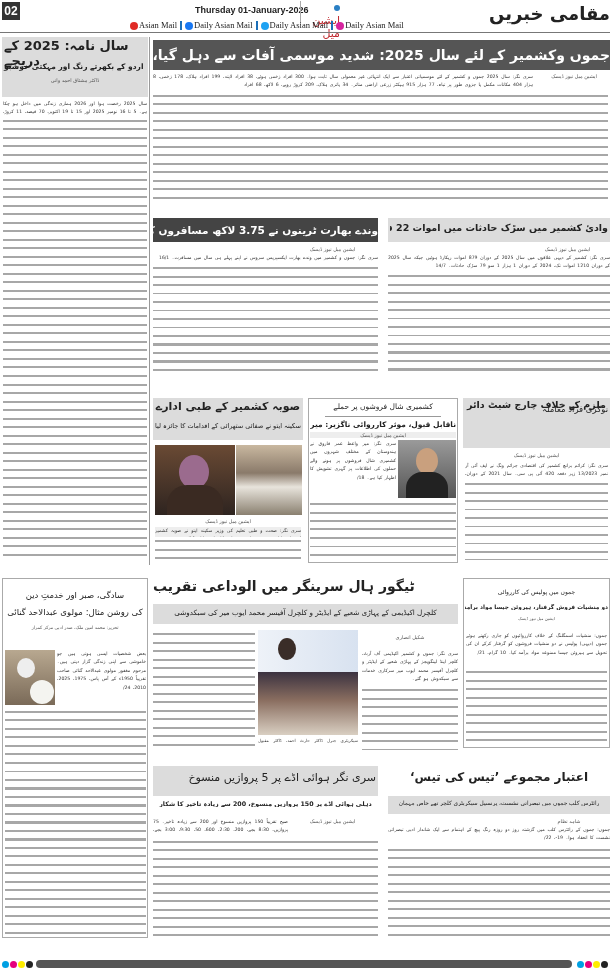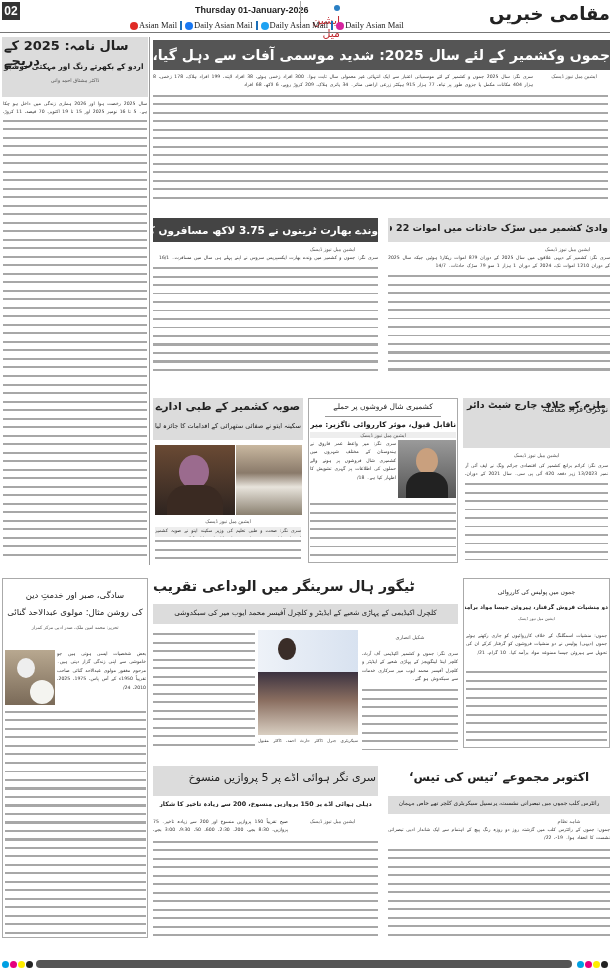--- a/index.html
+++ b/index.html
@@ -139,21 +139,21 @@
 <div class="abs text" style="left:466px;top:632px;width:141px;height:34px">جموں: منشیات اسمگلنگ کے خلاف کارروائیوں کو جاری رکھتے ہوئے جموں (دیہی) پولیس نے دو منشیات فروشوں کو گرفتار کرکے ان کی تحویل سے ہیروئن جیسا ممنوعہ مواد برآمد کیا۔ 10 گرام، 21/</div>
 <div class="abs text lines" style="left:466px;top:668px;width:141px;height:76px"></div>
 
 <div class="abs grey" style="left:153px;top:766px;width:225px;height:30px"></div>
 <div class="abs urdu" style="left:155px;top:771px;width:221px;font-size:11px;text-align:right">سری نگر ہوائی اڈے پر 5 پروازیں منسوخ</div>
 <div class="abs urdu" style="left:155px;top:800px;width:221px;font-size:6.3px;font-weight:bold;text-align:center;white-space:nowrap;overflow:hidden">دہلی ہوائی اڈے پر 150 پروازیں منسوخ، 200 سے زیادہ تاخیر کا شکار</div>
 <div class="abs byline" style="left:290px;top:818px;width:85px">ایشین میل نیوز ڈیسک</div>
 <div class="abs text" style="left:153px;top:818px;width:135px;height:18px">صبح تقریباً 150 پروازیں منسوخ اور 200 سے زیادہ تاخیر۔ 75 پروازیں، 8:30 بجے، 200، 2:30، 600، 50، 9:30، 3:00 بجے، 23/</div>
 <div class="abs text lines" style="left:153px;top:838px;width:225px;height:100px"></div>
 
-<div class="abs urdu" style="left:388px;top:770px;width:222px;font-size:12px;font-weight:bold;text-align:center">اکتوبر مجموعے ’تیس کی تیس‘</div>
+<div class="abs urdu" style="left:388px;top:770px;width:222px;font-size:12px;font-weight:bold;text-align:center">اعتبار مجموعے ’تیس کی تیس‘</div>
 <div class="abs grey" style="left:388px;top:796px;width:222px;height:18px"></div>
 <div class="abs urdu" style="left:390px;top:800px;width:218px;font-size:5.8px;text-align:center;white-space:nowrap;overflow:hidden">رائٹرس کلب جموں میں تبصراتی نشست، پرنسپل سیکریٹری کلچر تھے خاص مہمان</div>
 <div class="abs byline" style="left:530px;top:818px;width:78px">شاہد نظام</div>
 <div class="abs text" style="left:388px;top:826px;width:222px;height:18px">جموں: جموں کے رائٹرس کلب میں گزشتہ روز دو روزہ رنگ پیچ کے اہتمام سے ایک شاندار ادبی تبصراتی نشست کا انعقاد ہوا۔ 19-، 22/</div>
 <div class="abs text lines" style="left:388px;top:846px;width:222px;height:92px"></div>
 
 <div class="abs" style="left:2px;top:961px;display:flex">
   <span class="dotc" style="background:#00a0e3"></span>
   <span class="dotc" style="background:#e5007e"></span>
   <span class="dotc" style="background:#ffed00"></span>

